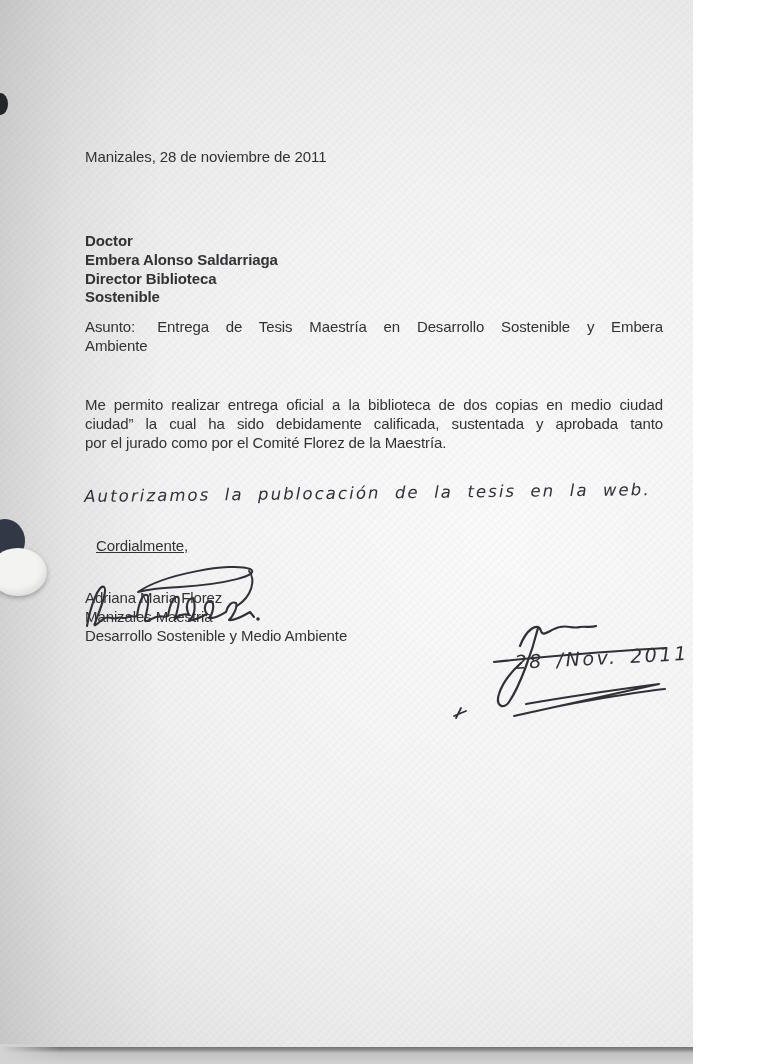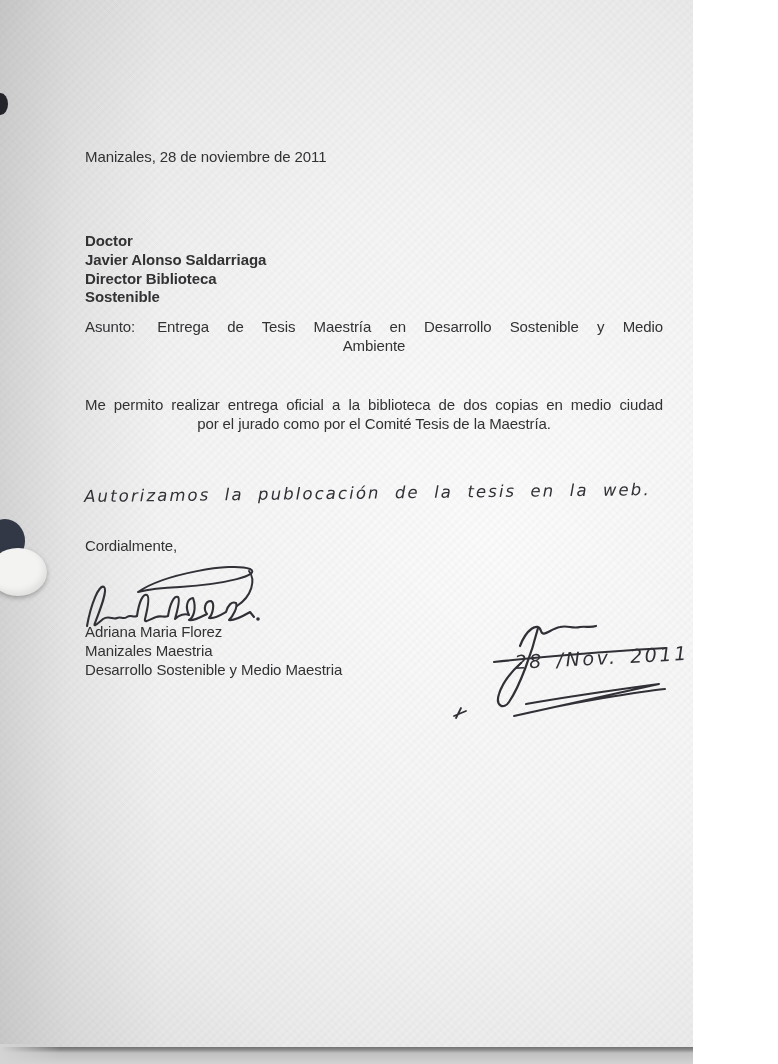--- a/index.html
+++ b/index.html
@@ -15,21 +15,21 @@
   }
   .texture{
     position:absolute;inset:0;pointer-events:none;
     background:
       repeating-linear-gradient(135deg, rgba(110,110,110,.022) 0 3px, transparent 3px 6px),
       repeating-linear-gradient(45deg, rgba(110,110,110,.018) 0 2px, transparent 2px 5px);
   }
   .abs{position:absolute;}
   .printed{font-size:15px;line-height:19px;letter-spacing:-.1px;color:#323235;}
   .jline{text-align:justify;text-align-last:justify;white-space:nowrap0;}
-  .lastline{text-align:center;}
+  .lastline{text-align:left;}
   .block-lines div{height:18.8px;}
   .spacer-tab{display:inline-block;width:22px;}
   .pen{color:#303036;}
   .handwrite{
     font-family:"DejaVu Sans",sans-serif;
     font-style:italic;
   }
   .note{
     font-size:16.5px;letter-spacing:2.1px;word-spacing:7px;
     transform:rotate(-.7deg);transform-origin:left top;white-space:nowrap;
@@ -55,50 +55,51 @@
 </head>
 <body>
 
 <div class="page">
   <div class="texture"></div>
 
   <div class="abs printed" style="left:85px;top:147px;">Manizales, 28 de noviembre de 2011</div>
 
   <div class="abs printed block-lines" style="left:85px;top:231px;font-weight:bold;">
     <div>Doctor</div>
-    <div>Javier Alonso Saldarriaga</div>
+    <div>Embera Alonso Saldarriaga</div>
     <div>Director Biblioteca</div>
     <div>Sostenible</div>
   </div>
 
   <div class="abs printed" style="left:85px;top:317px;width:578px;">
-    <div class="jline"><span>Asunto:</span><span class="spacer-tab"></span><span>Entrega de Tesis Maestría en Desarrollo Sostenible y Medio</span></div>
+    <div class="jline"><span>Asunto:</span><span class="spacer-tab"></span><span>Entrega de Tesis Maestría en Desarrollo Sostenible y Embera</span></div>
     <div class="lastline">Ambiente</div>
   </div>
 
   <div class="abs printed" style="left:85px;top:395px;width:578px;">
     <div class="jline">Me permito realizar entrega oficial a la biblioteca de dos copias en medio ciudad</div>
-    <div class="lastline">por el jurado como por el Comité Tesis de la Maestría.</div>
+    <div class="jline">ciudad” la cual ha sido debidamente calificada, sustentada y aprobada tanto</div>
+    <div class="lastline">por el jurado como por el Comité Florez de la Maestría.</div>
   </div>
 
   <div class="abs pen handwrite note" style="left:84px;top:487px;">Autorizamos la publocación de la tesis en la web.</div>
 
-  <div class="abs printed" style="left:85px;top:536px;">Cordialmente,</div>
+  <div class="abs printed" style="left:96px;top:536px;text-decoration:underline;">Cordialmente,</div>
 
   <svg class="sig abs" style="left:80px;top:556px;" width="185" height="78" viewBox="0 0 185 78">
     <path d="M58,36 C84,18 152,6 170,13 C182,19 146,28 100,31 C78,32 62,35 58,36" stroke-width="2"></path>
     <path d="M169,15 C176,24 172,40 157,50" stroke-width="2"></path>
     <path d="M7,70 C11,48 19,28 24,31 C28,34 20,54 15,67 C13,72 17,68 23,63 C29,59 33,64 37,62 C41,60 43,64 47,61 C51,58 53,62 57,60 C59,46 63,37 67,39 C70,41 67,55 65,63 C64,68 70,63 76,61 C81,59 84,62 88,60 C90,48 94,39 98,41 C100,43 97,56 95,63 C99,59 105,57 109,59 C105,51 107,43 113,42 C117,53 113,62 109,64 C114,65 121,61 127,58 C123,53 125,45 131,45 C135,47 133,58 129,62 C135,63 141,59 146,56 C148,49 152,45 156,47 C158,51 153,60 149,64 C155,65 163,60 170,56 L174,61" stroke-width="2.1"></path>
     <circle cx="178" cy="63" r="1.8" fill="#303036" stroke="none"></circle>
   </svg>
 
-  <div class="abs printed block-lines" style="left:85px;top:622px;">
+  <div class="abs printed block-lines" style="left:85px;top:588px;">
     <div>Adriana Maria Florez</div>
     <div>Manizales Maestria</div>
-    <div>Desarrollo Sostenible y Medio Maestria</div>
+    <div>Desarrollo Sostenible y Medio Ambiente</div>
   </div>
 
   <svg class="sig abs" style="left:448px;top:590px;" width="270" height="150" viewBox="0 0 270 150">
     <path d="M72,56 C78,40 90,31 93,41 C95,48 102,39 112,37 C120,35 124,39 132,37 C138,36 142,38 148,36" stroke-width="2.2"></path>
     <path d="M46,72 C100,66 180,60 218,58" stroke-width="2.2"></path>
     <path d="M90,38 C84,62 72,96 61,112 C56,120 47,116 51,104 C54,94 63,82 73,73" stroke-width="2.2"></path>
     <path d="M78,114 C130,105 196,96 211,94 L66,126 C120,113 196,101 217,99" stroke-width="2"></path>
     <path d="M6,126 L18,121 M13,118 L8,128" stroke-width="1.8"></path>
     <path d="M247,131 L258,128" stroke-width="1.8"></path>
   </svg>

